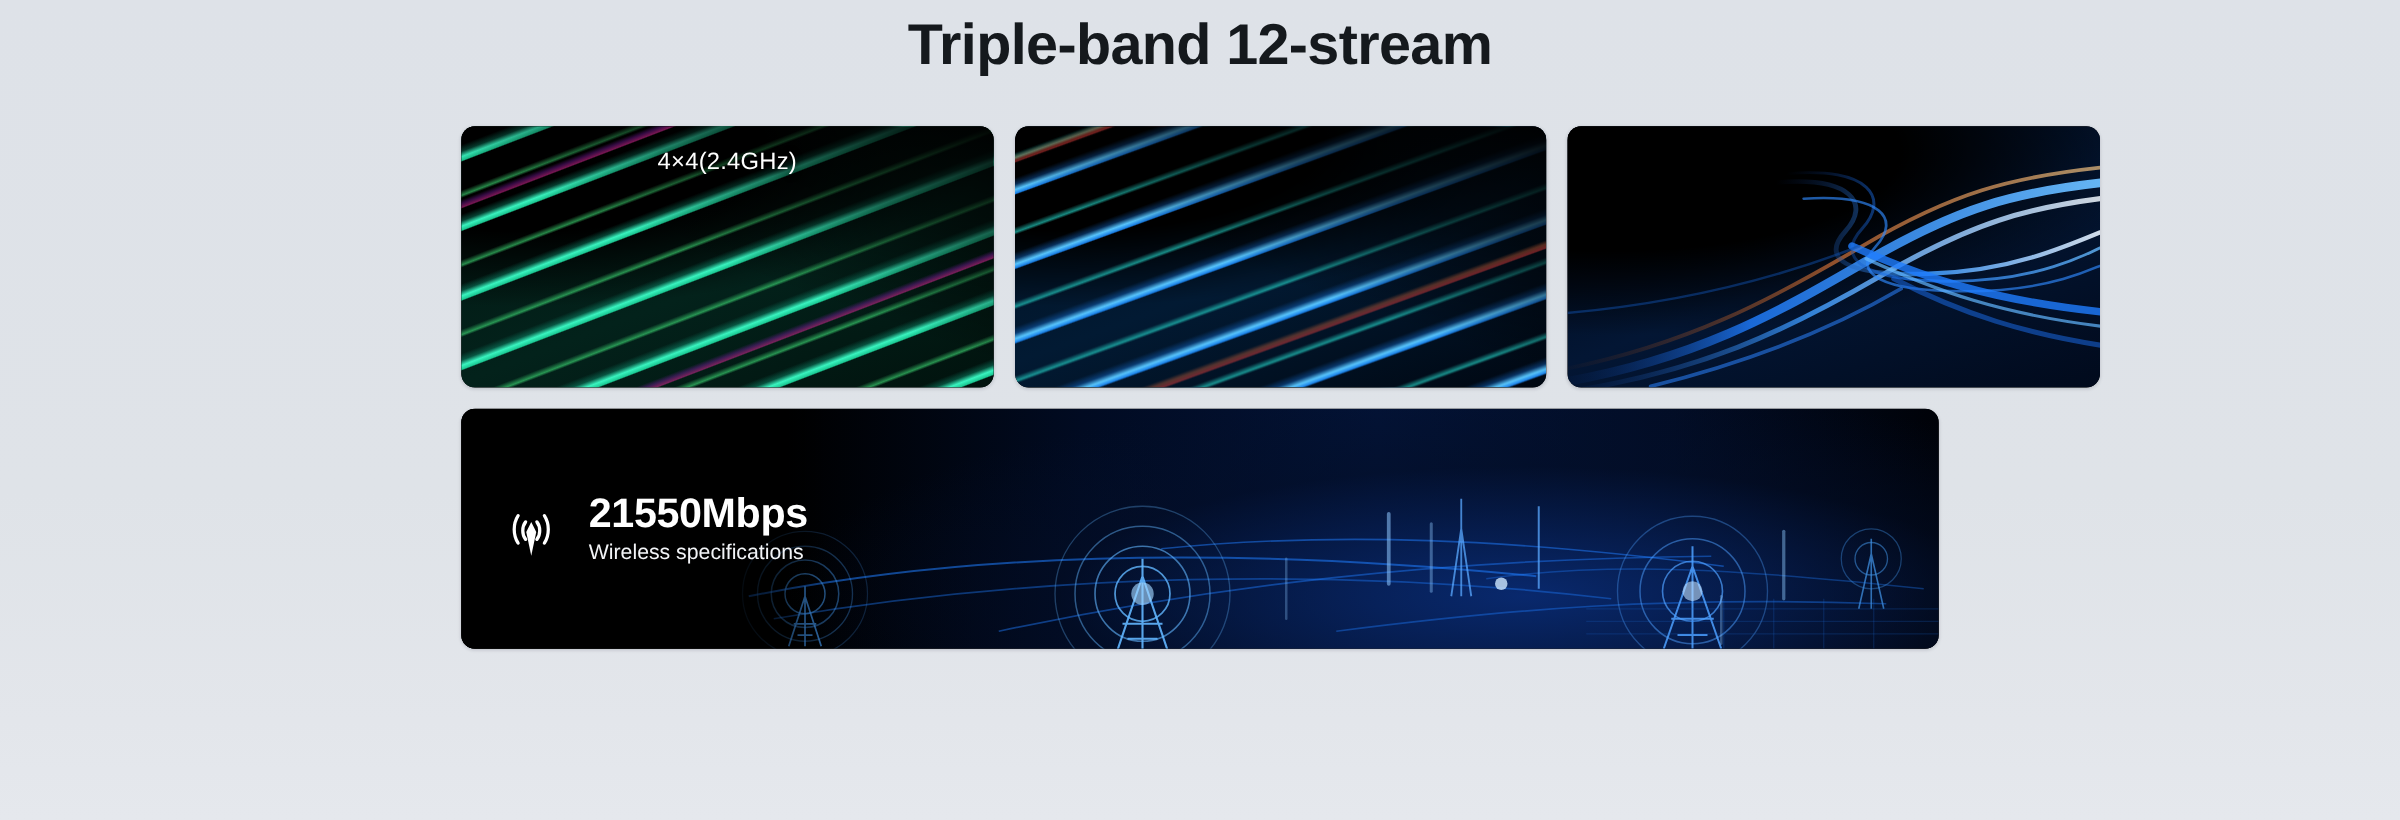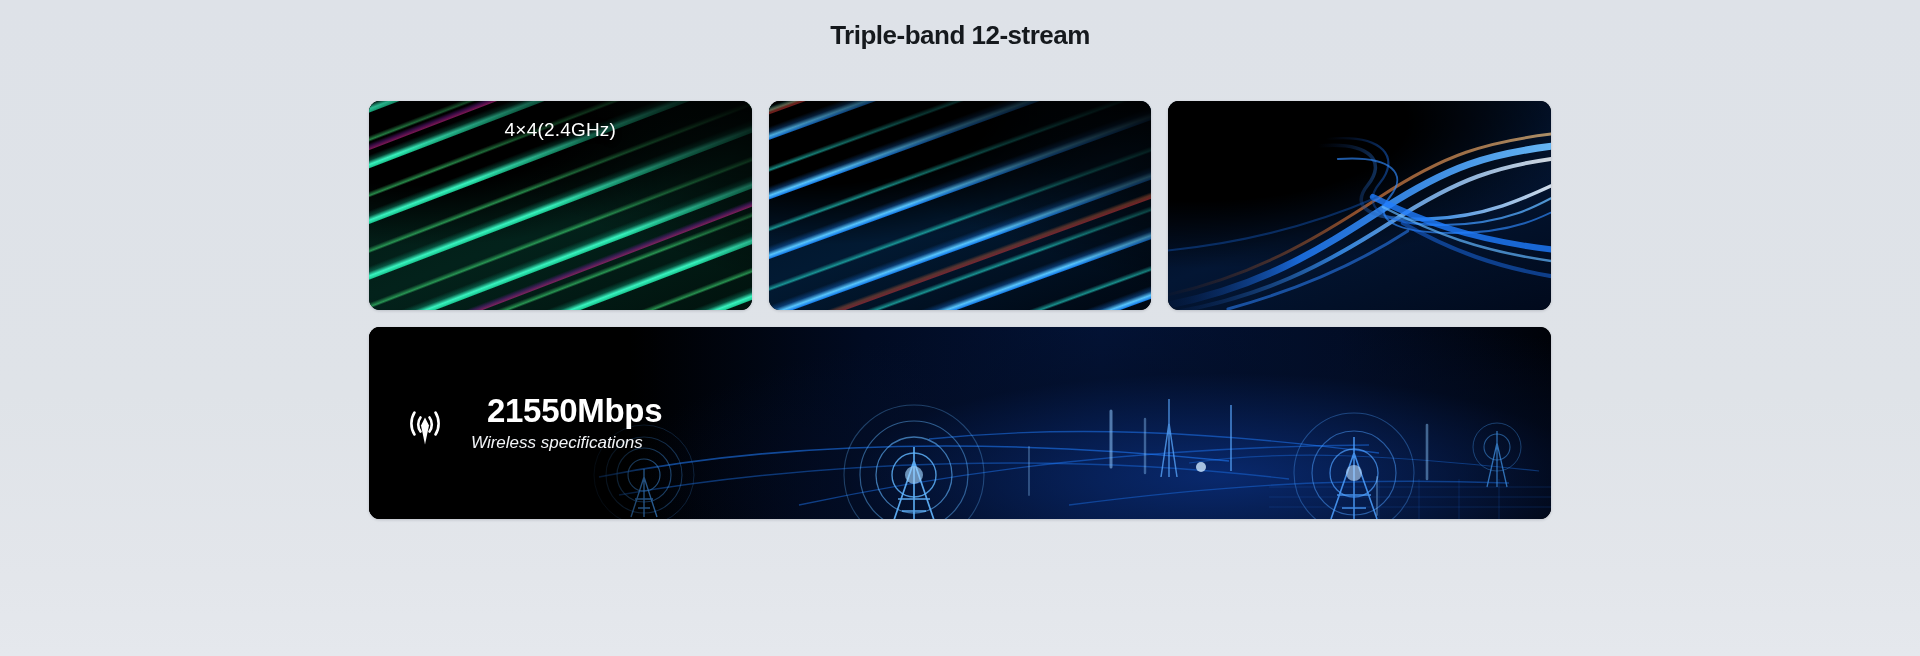--- a/index.html
+++ b/index.html
@@ -22,33 +22,33 @@
     height: 656px;
   }
 
   
   .section-title {
     position: absolute;
     top: 8px;
     left: 0;
     width: 1920px;
     text-align: center;
-    font-size: 26px;
+    font-size: 46px;
     font-weight: bold;
     letter-spacing: -0.5px;
     color: #15191d;
     line-height: 54px;
   }
 
   
   .band-row {
     position: absolute;
     top: 101px;
     left: 369px;
-    width: 1182px;
+    width: 1311px;
     height: 209px;
     display: flex;
     gap: 17px;
   }
 
   .band-card {
     position: relative;
     flex: 1 1 0;
     height: 209px;
     border-radius: 11px;
@@ -212,29 +212,27 @@
     height: 58px;
     flex: 0 0 58px;
   }
 
   .spec-text .spec-value {
     color: #ffffff;
     font-size: 33px;
     font-weight: bold;
     line-height: 38px;
     letter-spacing: -0.3px;
-    margin-left: 16px;
   }
   .spec-text .spec-caption {
     color: #f2f4f7;
     font-size: 17px;
     font-weight: normal;
     line-height: 24px;
     margin-top: 1px;
-    font-style: italic;
   }
 </style>
 </head>
 <body>
 
 <div class="page">
 
   <div class="section-title">Triple-band 12-stream</div>
 
   <div class="band-row">

